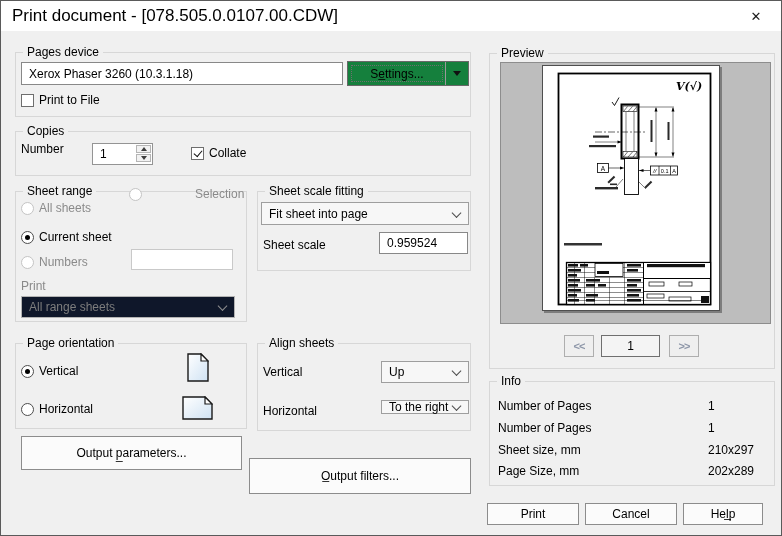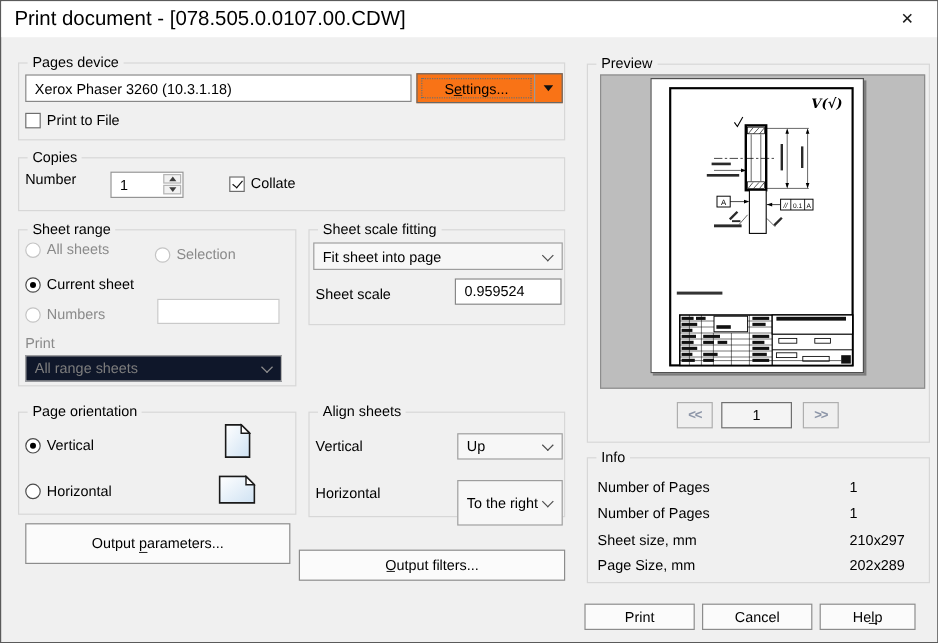--- a/index.html
+++ b/index.html
@@ -26,21 +26,21 @@
   .cdis .chev{border-color:#8f8f8f;}
   .radio-row{position:absolute;display:flex;align-items:center;cursor:pointer;}
   .rdot{width:13px;height:13px;border-radius:50%;border:1px solid #4d4d4d;background:#fff;box-sizing:border-box;position:relative;flex:0 0 13px;}
   .rdot.on::after{content:"";position:absolute;left:3px;top:3px;width:5px;height:5px;border-radius:50%;background:#000;}
   .rdot.rdis{border-color:#c4c4c4;}
   .radio-row span{margin-left:5px;line-height:14px;}
   .chk-row{position:absolute;display:flex;align-items:flex-end;cursor:pointer;}
   .cbox{width:13px;height:13px;border:1px solid #6e6e6e;background:#fff;box-sizing:border-box;position:relative;flex:0 0 13px;}
   .cbox.on::after{content:"";position:absolute;left:2px;top:2px;width:7px;height:4px;border-left:1.8px solid #111;border-bottom:1.8px solid #111;transform:rotate(-50deg);}
   .chk-row span{margin-left:5px;line-height:14px;}
-  .split-btn{position:absolute;background:#f97316;border:1px solid #686868;box-sizing:border-box;cursor:pointer;}
+  .split-btn{position:absolute;background:#15803d;border:1px solid #686868;box-sizing:border-box;cursor:pointer;}
   .split-main{position:absolute;left:0;top:0;bottom:0;right:22px;display:flex;align-items:center;justify-content:center;}
   .split-focus{position:absolute;left:3px;top:3px;bottom:3px;right:25px;border:1px dotted #6f6f6f;pointer-events:none;}
   .split-arrow{position:absolute;right:0;top:0;bottom:0;width:22px;border-left:1px solid #9a9a9a;display:flex;align-items:center;justify-content:center;}
   .tri-down{width:0;height:0;border-left:4px solid transparent;border-right:4px solid transparent;border-top:5px solid #111;}
   .spin{position:absolute;background:#fff;border:1px solid #949494;box-sizing:border-box;}
   .spin-val{position:absolute;left:7px;top:0;bottom:0;display:flex;align-items:center;}
   .spin-btns{position:absolute;right:1px;top:1px;bottom:1px;width:16px;display:flex;flex-direction:column;}
   .spin-b{flex:1;margin:0 0 1px 1px;background:#f2f2f2;border:1px solid #b5b5b5;box-sizing:border-box;display:flex;align-items:center;justify-content:center;cursor:pointer;}
   .tri-up-s{width:0;height:0;border-left:3px solid transparent;border-right:3px solid transparent;border-bottom:4px solid #3d3d3d;}
   .tri-dn-s{width:0;height:0;border-left:3px solid transparent;border-right:3px solid transparent;border-top:4px solid #3d3d3d;}
@@ -97,21 +97,21 @@
     <span>Collate</span>
   </div>
 
   <div class="group" style="left:14px;top:190px;width:232px;height:131px;">
     <span class="glabel">Sheet range</span>
   </div>
   <div class="radio-row dis" style="left:20px;top:200px;">
     <div class="rdot rdis"></div>
     <span>All sheets</span>
   </div>
-  <div class="radio-row dis" style="left:128px;top:204px;">
+  <div class="radio-row dis" style="left:128px;top:186px;gap:48px;">
     <div class="rdot rdis"></div>
     <span>Selection</span>
   </div>
   <div class="radio-row" style="left:20px;top:229px;">
     <div class="rdot on"></div>
     <span>Current sheet</span>
   </div>
   <div class="radio-row dis" style="left:20px;top:254px;">
     <div class="rdot rdis"></div>
     <span>Numbers</span>
@@ -167,29 +167,29 @@
 
   <div class="group" style="left:256px;top:342px;width:214px;height:88px;">
     <span class="glabel">Align sheets</span>
   </div>
   <div class="lbl" style="left:262px;top:364px;">Vertical</div>
   <div class="combo" style="left:380px;top:360px;width:88px;height:22px;">
     <span>Up</span>
     <div class="chev"></div>
   </div>
   <div class="lbl" style="left:262px;top:403px;">Horizontal</div>
-  <div class="combo" style="left:380px;top:399px;width:88px;height:38px;">
+  <div class="combo" style="left:380px;top:399px;width:88px;height:14px;">
     <span>To the right</span>
     <div class="chev"></div>
   </div>
 
   <div class="btn" style="left:20px;top:435px;width:221px;height:34px;">
     <span>Output p̲arameters...</span>
   </div>
-  <div class="btn" style="left:248px;top:457px;width:222px;height:26px;">
+  <div class="btn" style="left:248px;top:457px;width:222px;height:36px;">
     <span>O̲utput filters...</span>
   </div>
 
   <div class="group" style="left:488px;top:52px;width:286px;height:316px;">
     <span class="glabel">Preview</span>
   </div>
   <div class="pvpanel" style="left:499px;top:61px;width:271px;height:262px;"></div>
   <div class="pvpage" style="left:541px;top:64px;width:178px;height:246px;">
     <svg width="176" height="244" viewBox="0 0 176 244">
 

